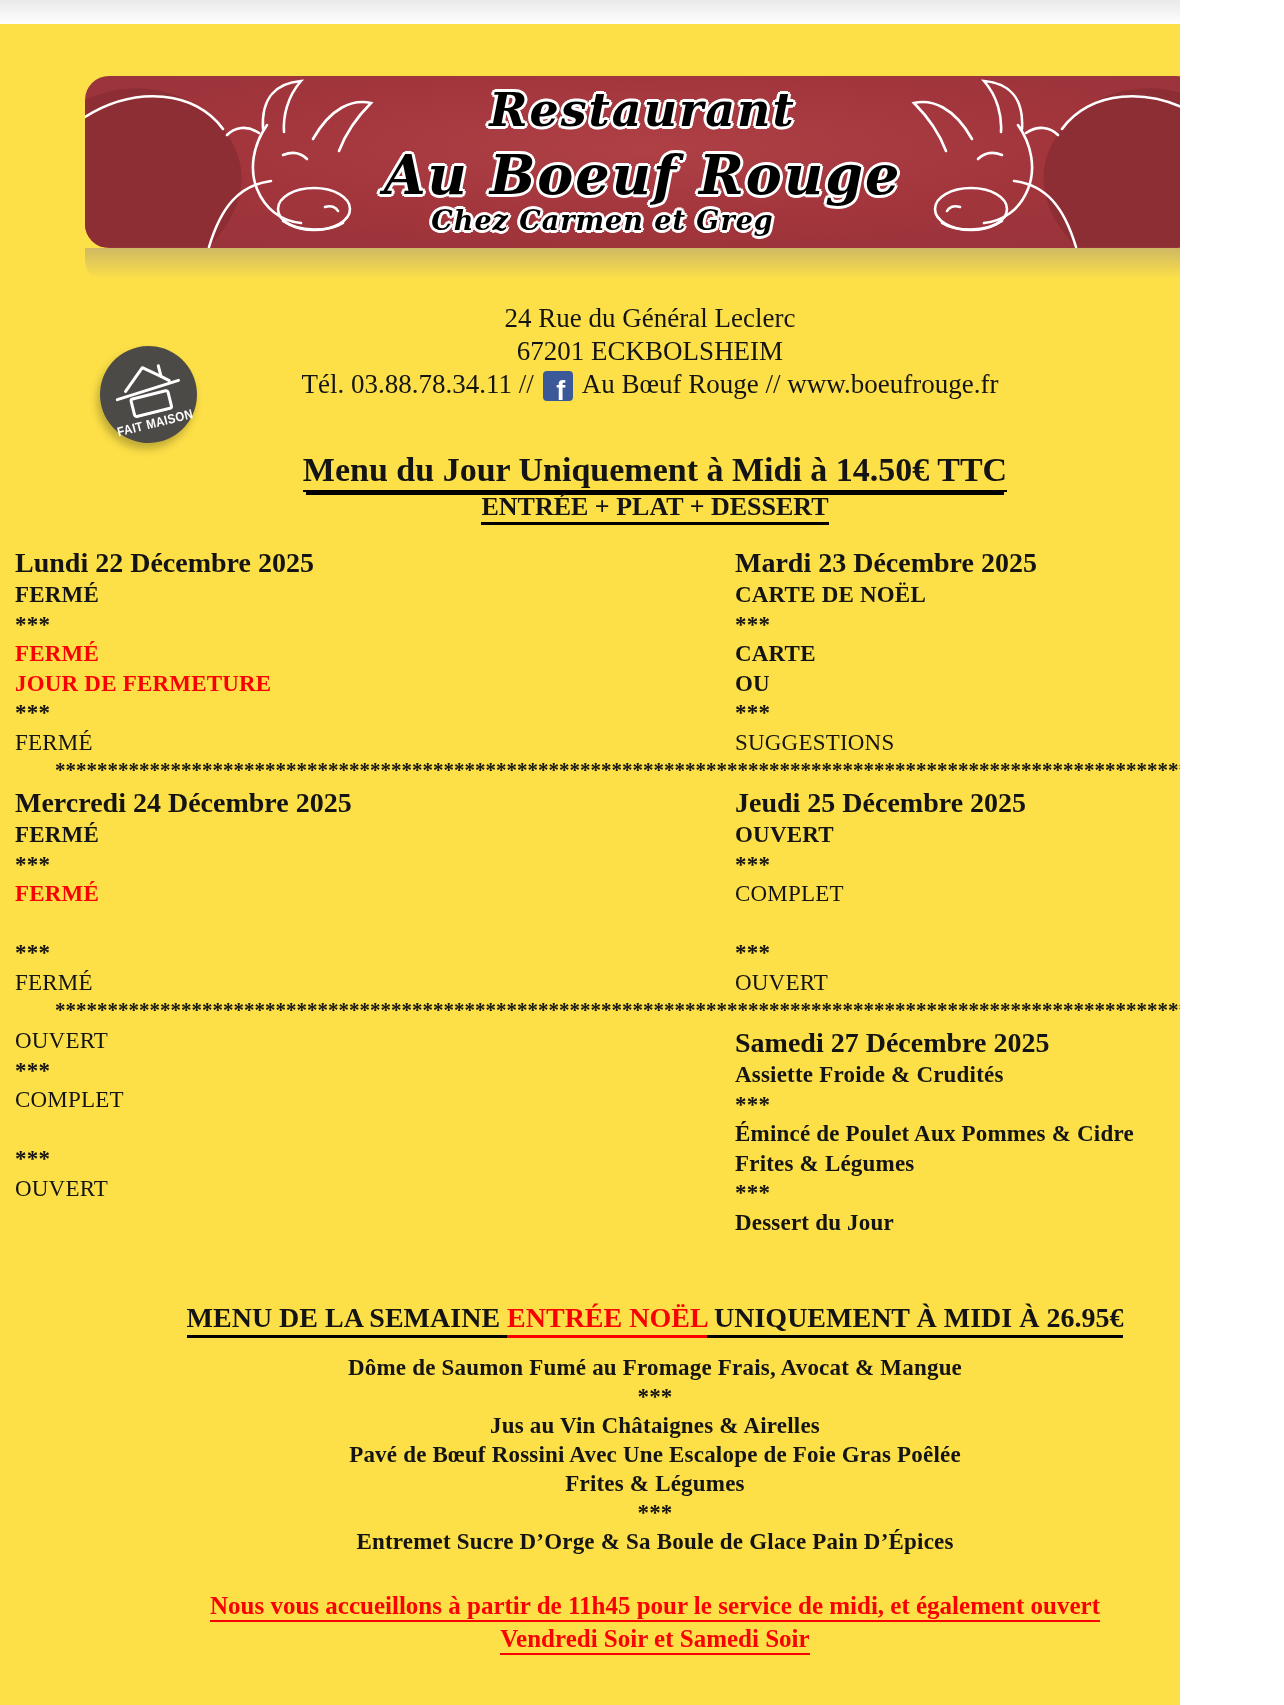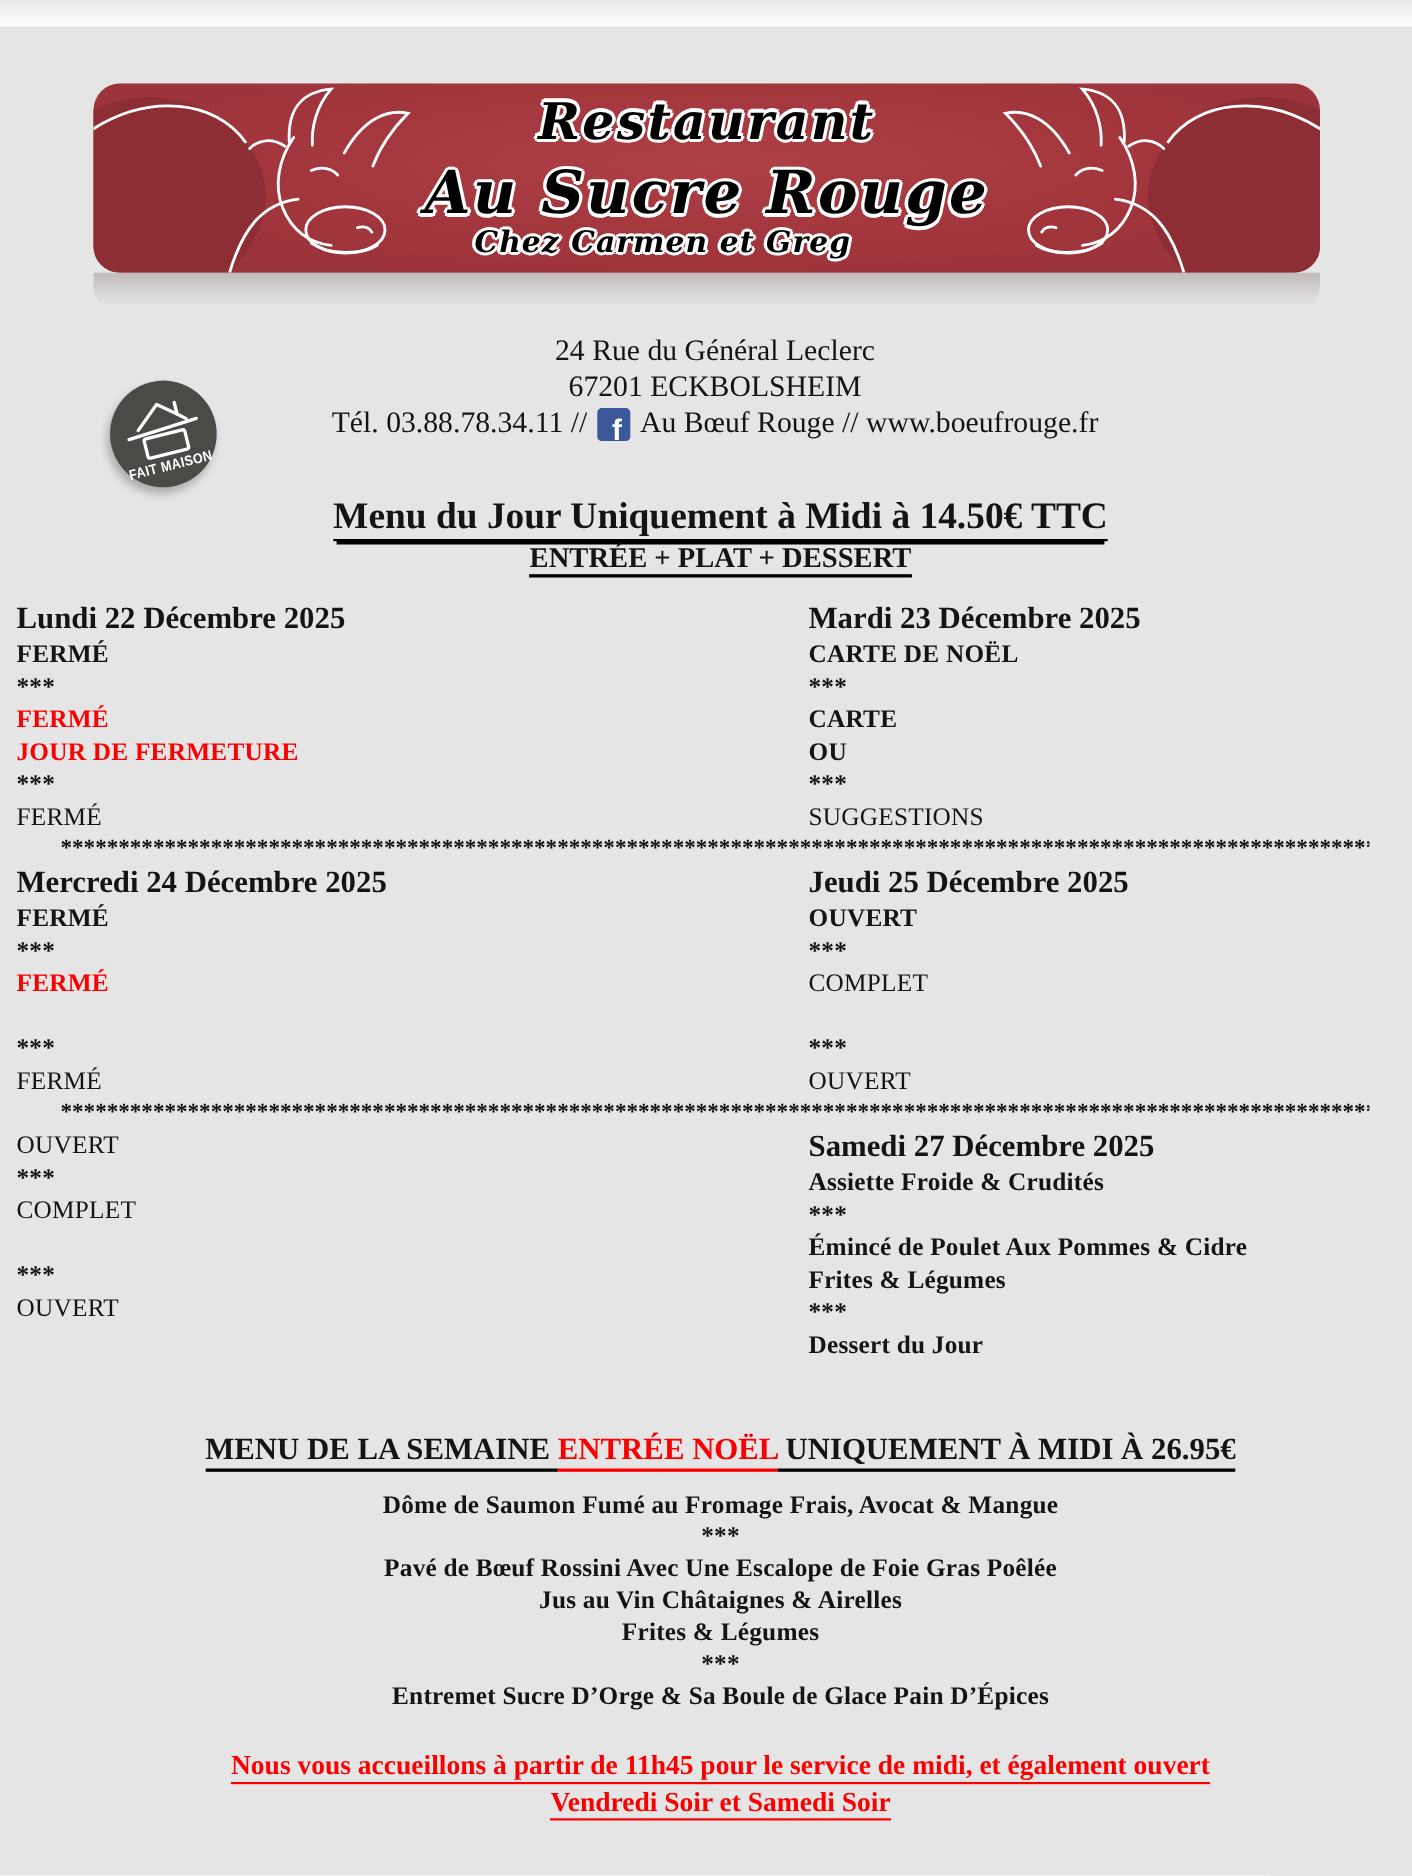--- a/index.html
+++ b/index.html
@@ -1,16 +1,16 @@
 <!DOCTYPE html>
 <html><head>
 <meta charset="utf-8">
 <style>
   html,body{margin:0;padding:0;background:#fff;}
-  .page{position:relative;width:1284px;height:1705px;background:#e5e5e5;overflow:hidden;
+  .page{position:relative;width:1180px;height:1705px;background:#fde047;overflow:hidden;
         font-family:"Liberation Serif",serif;color:#141414;}
   .topshade{position:absolute;top:0;left:0;width:100%;height:24px;
         background:linear-gradient(#e9e9e9,#ffffff);}
   
   .banner{position:absolute;left:85px;top:76px;width:1115px;height:172px;border-radius:24px;
         background:radial-gradient(ellipse at 50% 42%, #ae4046 0%, #a2353c 55%, #96333a 100%);
         overflow:hidden;}
   .bull{position:absolute;top:0;height:172px;width:300px;}
   .bull.lft{left:-4px;}
   .bull.rgt{right:-4px;transform:scaleX(-1);}
@@ -99,21 +99,21 @@
         <path d="M186,48 C172,68 168,92 176,112 C184,132 200,144 220,146"></path>
         <path d="M178,56 C166,48 154,50 146,58"></path>
         <path d="M202,78 C212,74 220,76 226,82"></path>
         <ellipse cx="233" cy="132" rx="36" ry="21"></ellipse>
         <path d="M202,144 C218,155 248,155 262,146"></path>
         <path d="M244,130 C250,128 255,130 257,134"></path>
       </g>
     </svg>
     <div class="banner-text">
       <div class="bt1">Restaurant</div>
-      <div class="bt2">Au Sucre Rouge</div>
+      <div class="bt2">Au Boeuf Rouge</div>
       <div class="bt3">Chez Carmen et Greg</div>
     </div>
   </div>
   <div class="reflection"></div>
 
   <div class="badge">
     <svg width="68" height="56" viewBox="0 0 68 56">
       <g fill="none" stroke="#ffffff" stroke-width="3" stroke-linecap="round" stroke-linejoin="round">
         <path d="M12,27 L34,8 L50,21"></path>
         <path d="M50,21 L57,27"></path>
@@ -215,22 +215,22 @@
         </div>
     </div>
   </div>
 
   <div class="sem-title">
     <span class="su">MENU DE LA SEMAINE </span><span class="su red">ENTRÉE NOËL</span><span class="su"> UNIQUEMENT À MIDI À 26.95€</span>
   </div>
   <div class="sem-lines">
       <div class="dline">Dôme de Saumon Fumé au Fromage Frais, Avocat &amp; Mangue</div>
       <div class="dline">***</div>
+      <div class="dline">Jus au Vin Châtaignes &amp; Airelles</div>
       <div class="dline">Pavé de Bœuf Rossini Avec Une Escalope de Foie Gras Poêlée</div>
-      <div class="dline">Jus au Vin Châtaignes &amp; Airelles</div>
       <div class="dline">Frites &amp; Légumes</div>
       <div class="dline">***</div>
       <div class="dline">Entremet Sucre D’Orge &amp; Sa Boule de Glace Pain D’Épices</div>
     </div>
 
   <div class="footer">
     <div><span class="ru">Nous vous accueillons à partir de 11h45 pour le service de midi, et également ouvert</span></div>
     <div><span class="ru">Vendredi Soir et Samedi Soir</span></div>
   </div>
 </div>

